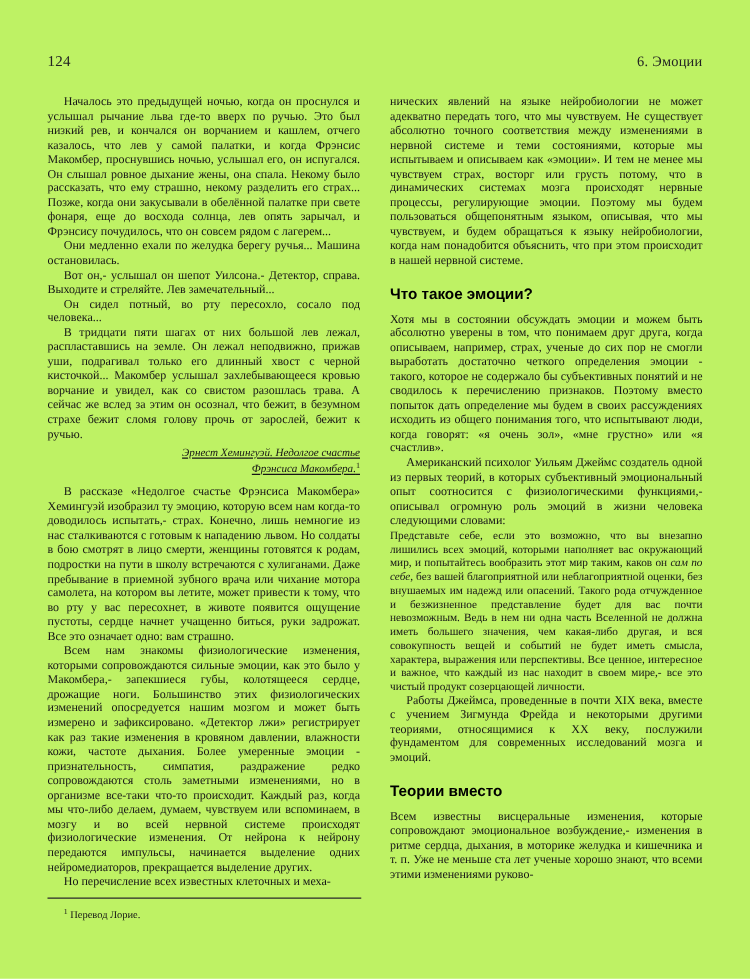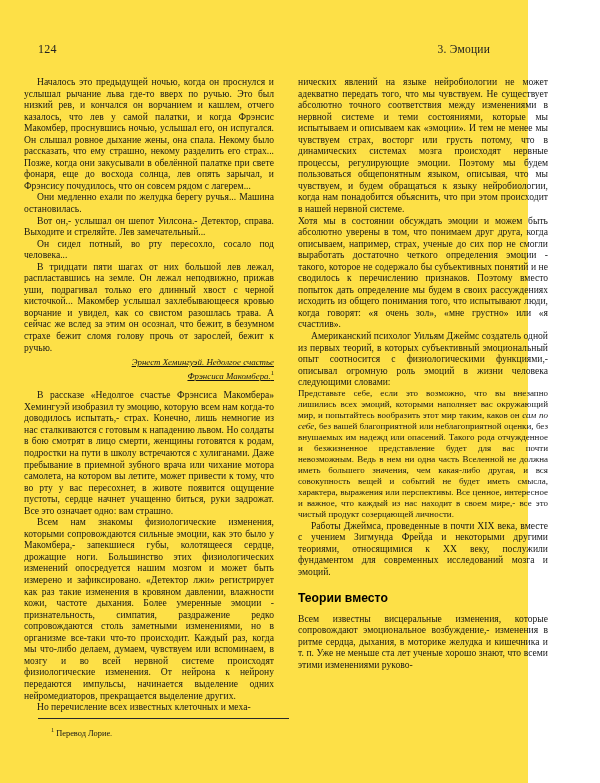--- a/index.html
+++ b/index.html
@@ -11,23 +11,23 @@
     width: 600px;
     height: 783px;
     font-family: "Liberation Serif", "DejaVu Serif", serif;
     color: #1a1a1a;
     position: relative;
     overflow: hidden;
   }
   .page {
     position: absolute;
     left: 0; top: 0;
-    width: 528px;
+    width: 600px;
     height: 783px;
-    background: #fde047;
+    background: #bef264;
   }
   
   .running-head {
     position: absolute;
     left: 38px;
     right: 38px;
     top: 42px;
     height: 16px;
     display: flex;
     justify-content: space-between;
@@ -35,21 +35,21 @@
     font-size: 11.5px;
     letter-spacing: 0.2px;
     color: #222;
   }
   .folio { font-size: 12px; }
   .chapter-title { font-size: 11.5px; }
 
   
   .columns {
     position: absolute;
-    left: 24px;
+    left: 38px;
     top: 76px;
     width: 524px;
     height: 640px;
     display: flex;
     gap: 24px;
   }
   .col {
     width: 251px;
     position: relative;
   }
@@ -116,21 +116,21 @@
   }
   .ital { font-style: italic; }
 </style>
 </head>
 <body>
 
 <div class="page">
 
   <div class="running-head">
     <span class="folio">124</span>
-    <span class="chapter-title">3. Эмоции</span>
+    <span class="chapter-title">6. Эмоции</span>
   </div>
 
   <div class="columns">
 
     <div class="col">
 
       <p>Началось это предыдущей ночью, когда он проснулся и услышал рычание льва где-то вверх по ручью. Это был низкий рев, и кончался он ворчанием и кашлем, отчего казалось, что лев у самой палатки, и когда Фрэнсис Макомбер, проснувшись ночью, услышал его, он испугался. Он слышал ровное дыхание жены, она спала. Некому было рассказать, что ему страшно, некому разделить его страх... Позже, когда они закусывали в обелённой палатке при свете фонаря, еще до восхода солнца, лев опять зарычал, и Фрэнсису почудилось, что он совсем рядом с лагерем...</p>
       <p>Они медленно ехали по желудка берегу ручья... Машина остановилась.</p>
       <p>Вот он,- услышал он шепот Уилсона.- Детектор, справа. Выходите и стреляйте. Лев замечательный...</p>
       <p>Он сидел потный, во рту пересохло, сосало под человека...</p>
@@ -144,20 +144,21 @@
       <p>В рассказе «Недолгое счастье Фрэнсиса Макомбера» Хемингуэй изобразил ту эмоцию, которую всем нам когда-то доводилось испытать,- страх. Конечно, лишь немногие из нас сталкиваются с готовым к нападению львом. Но солдаты в бою смотрят в лицо смерти, женщины готовятся к родам, подростки на пути в школу встречаются с хулиганами. Даже пребывание в приемной зубного врача или чихание мотора самолета, на котором вы летите, может привести к тому, что во рту у вас пересохнет, в животе появится ощущение пустоты, сердце начнет учащенно биться, руки задрожат. Все это означает одно: вам страшно.</p>
       <p>Всем нам знакомы физиологические изменения, которыми сопровождаются сильные эмоции, как это было у Макомбера,- запекшиеся губы, колотящееся сердце, дрожащие ноги. Большинство этих физиологических изменений опосредуется нашим мозгом и может быть измерено и зафиксировано. «Детектор лжи» регистрирует как раз такие изменения в кровяном давлении, влажности кожи, частоте дыхания. Более умеренные эмоции - признательность, симпатия, раздражение  редко сопровождаются столь заметными изменениями, но в организме все-таки что-то происходит. Каждый раз, когда мы что-либо делаем, думаем, чувствуем или вспоминаем, в мозгу и во всей нервной системе происходят физиологические изменения. От нейрона к нейрону передаются импульсы, начинается выделение одних нейромедиаторов, прекращается выделение других.</p>
       <p>Но перечисление всех известных клеточных и меха-</p>
 
     </div>
 
     <div class="col">
 
       <p class="noindent">нических явлений на языке нейробиологии не может адекватно передать того, что мы чувствуем. Не существует абсолютно точного соответствия между изменениями в нервной системе и теми состояниями, которые мы испытываем и описываем как «эмоции». И тем не менее мы чувствуем страх, восторг или грусть потому, что в динамических системах мозга происходят нервные процессы, регулирующие эмоции. Поэтому мы будем пользоваться общепонятным языком, описывая, что мы чувствуем, и будем обращаться к языку нейробиологии, когда нам понадобится объяснить, что при этом происходит в нашей нервной системе.</p>
 
+      <h2>Что такое эмоции?</h2>
 
       <p class="noindent">Хотя мы в состоянии обсуждать эмоции и можем быть абсолютно уверены в том, что понимаем друг друга, когда описываем, например, страх, ученые до сих пор не смогли выработать достаточно четкого определения эмоции - такого, которое не содержало бы субъективных понятий и не сводилось к перечислению признаков. Поэтому вместо попыток дать определение мы будем в своих рассуждениях исходить из общего понимания того, что испытывают люди, когда говорят: «я очень зол», «мне грустно» или «я счастлив».</p>
       <p>Американский психолог Уильям Джеймс создатель одной из первых теорий, в которых субъективный эмоциональный опыт соотносится с физиологическими функциями,- описывал огромную роль эмоций в жизни человека следующими словами:</p>
 
       <p class="excerpt noindent">Представьте себе, если это возможно, что вы внезапно лишились всех эмоций, которыми наполняет вас окружающий мир, и попытайтесь вообразить этот мир таким, каков он <span class="ital">сам по себе</span>, без вашей благоприятной или неблагоприятной оценки, без внушаемых им надежд или опасений. Такого рода отчужденное и безжизненное представление будет для вас почти невозможным. Ведь в нем ни одна часть Вселенной не должна иметь большего значения, чем какая-либо другая, и вся совокупность вещей и событий не будет иметь смысла, характера, выражения или перспективы. Все ценное, интересное и важное, что каждый из нас находит в своем мире,- все это чистый продукт созерцающей личности.</p>
 
       <p>Работы Джеймса, проведенные в почти XIX века, вместе с учением Зигмунда Фрейда и некоторыми другими теориями, относящимися к XX веку, послужили фундаментом для современных исследований мозга и эмоций.</p>
 
       <h2>Теории вместо</h2>
 

